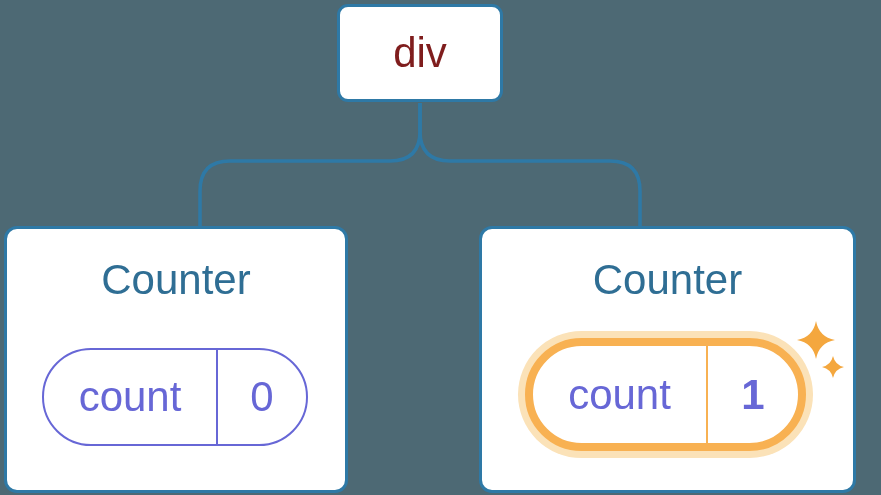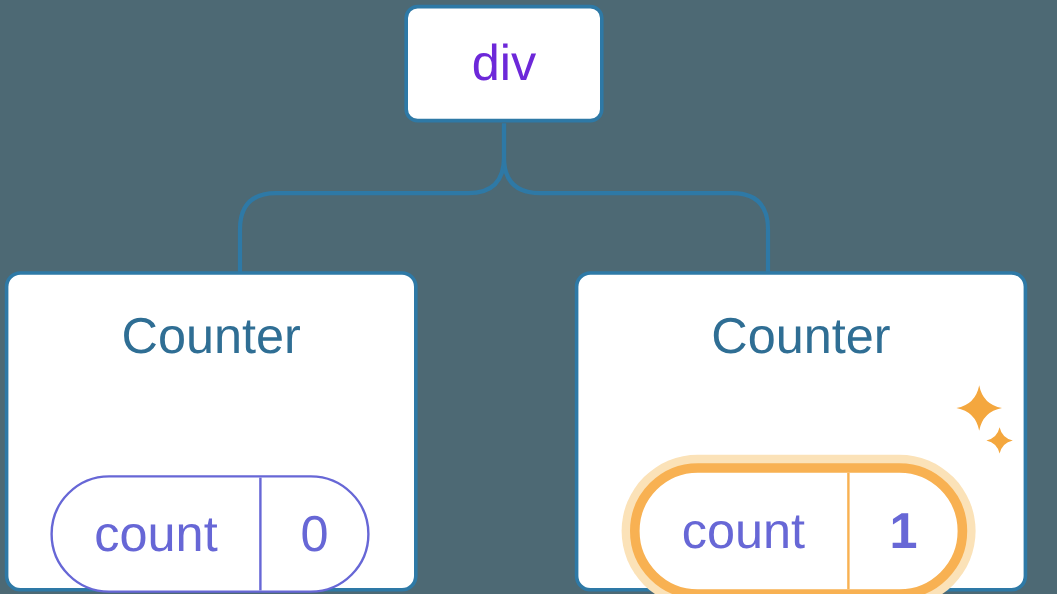--- a/index.html
+++ b/index.html
@@ -13,21 +13,21 @@
   }
   .node-root {
     position: absolute;
     left: 337px; top: 4px;
     width: 166px; height: 98px;
     box-sizing: border-box;
     background: #ffffff;
     border: 3px solid #2e79a6;
     border-radius: 11px;
     display: flex; align-items: center; justify-content: center;
-    font-size: 42px; font-weight: 500; color: #6d28d9;
+    font-size: 42px; font-weight: 500; color: #7f1d1d;
   }
   .connector-svg {
     position: absolute; left: 0; top: 0;
     width: 881px; height: 495px;
     pointer-events: none;
   }
   .card {
     position: absolute;
     top: 226px; height: 267px;
     box-sizing: border-box;
@@ -41,21 +41,20 @@
     margin-top: 30px;
     text-align: center;
     font-size: 42px; font-weight: 500; line-height: 1;
     color: #2f6e94;
   }
   .pill {
     position: absolute;
     box-sizing: border-box;
     display: flex;
     background: #ffffff;
-    margin-top: 48px;
   }
   .pill-plain {
     left: 35px; top: 119px;
     width: 266px; height: 98px;
     border: 2px solid #6767d6;
     border-radius: 60px;
   }
   .pill-highlight {
     left: 43px; top: 109px;
     width: 281px; height: 113px;

